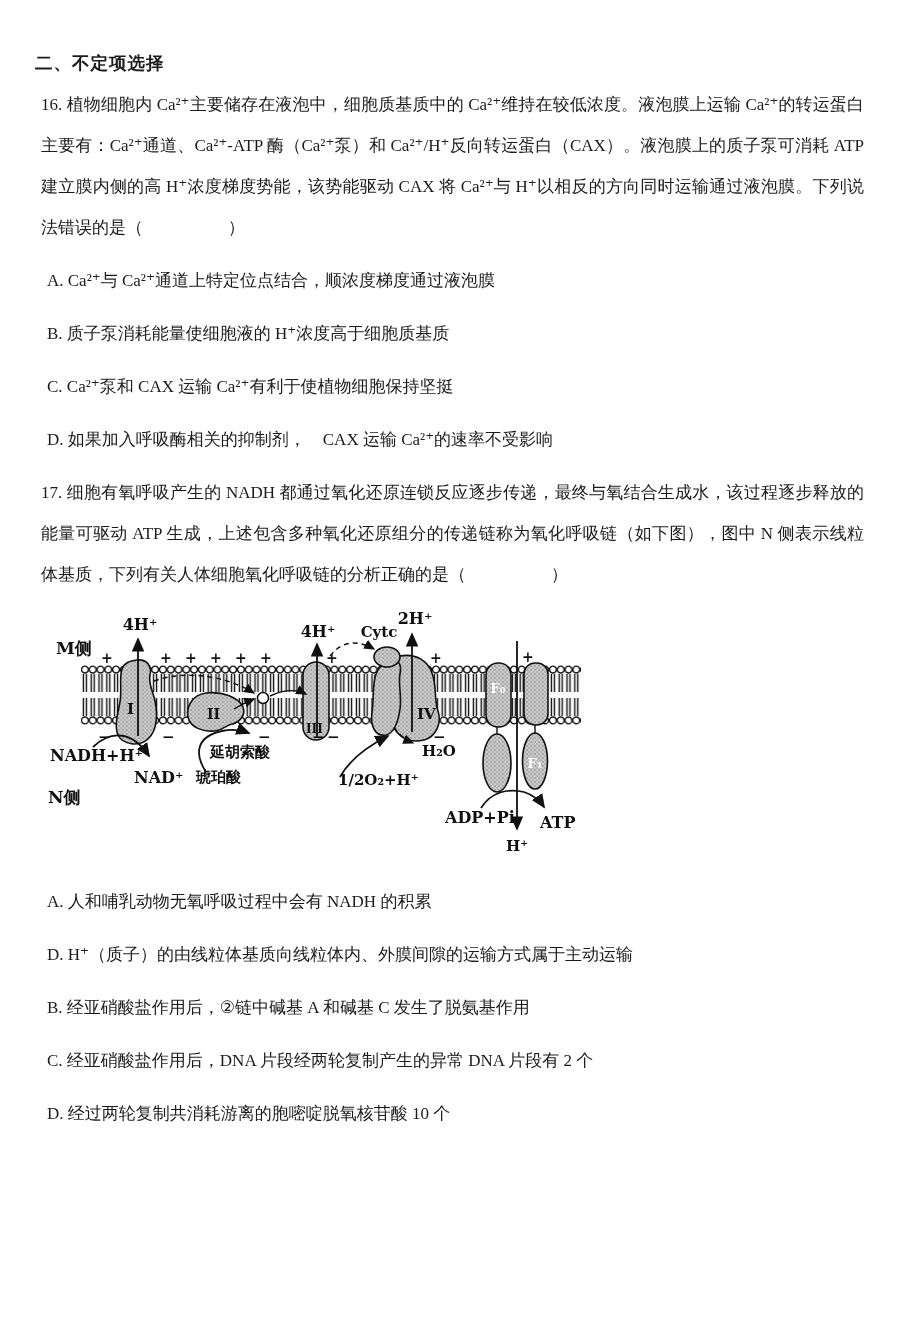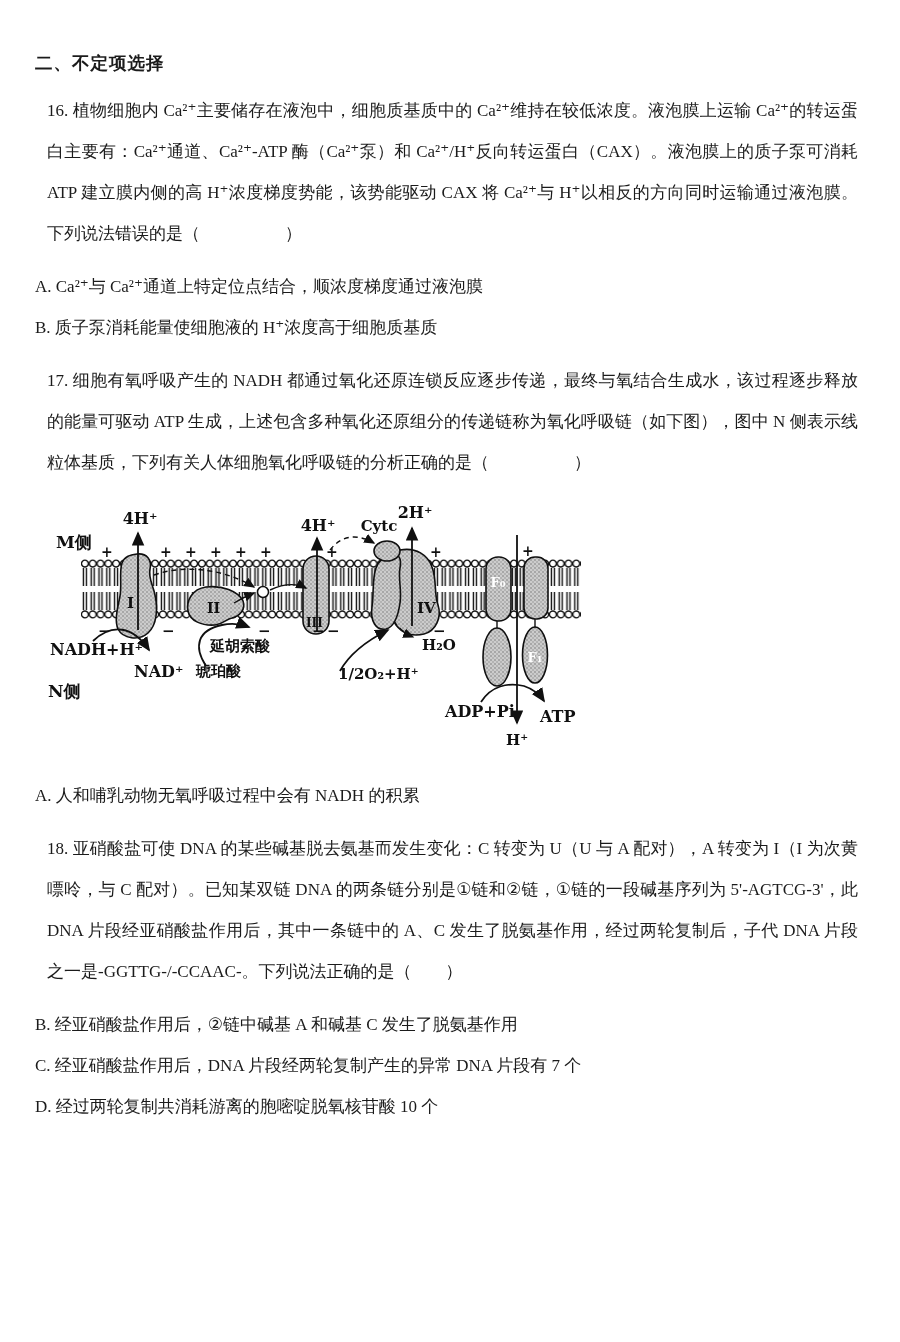--- a/index.html
+++ b/index.html
@@ -14,26 +14,26 @@
   }
   .sec-title{
     margin:0;
     font-family:"Liberation Sans","DejaVu Sans",sans-serif;
     font-weight:700;
     font-size:17.5px;
     line-height:30px;
     letter-spacing:1px;
   }
   .stem{
-    margin:12px;
+    margin:6px;
     line-height:41px;
     text-align:justify;
   }
   .opt{
-    margin:0;
+    margin:12px;
     line-height:41px;
     white-space:nowrap;
   }
   .fig{
     margin:0 0 12px 3px;
     height:268px;
   }
   .figsvg text{
     font-family:"DejaVu Serif","Liberation Serif",serif;
     font-weight:bold;
@@ -55,20 +55,22 @@
 </head>
 <body>
 
 <div class="doc">
 
   <p class="sec-title">二、不定项选择</p>
 
   <p class="stem">16. 植物细胞内 Ca²⁺主要储存在液泡中，细胞质基质中的 Ca²⁺维持在较低浓度。液泡膜上运输 Ca²⁺的转运蛋白主要有：Ca²⁺通道、Ca²⁺-ATP 酶（Ca²⁺泵）和 Ca²⁺/H⁺反向转运蛋白（CAX）。液泡膜上的质子泵可消耗 ATP 建立膜内侧的高 H⁺浓度梯度势能，该势能驱动 CAX 将 Ca²⁺与 H⁺以相反的方向同时运输通过液泡膜。下列说法错误的是（　　　　　）</p>
   <p class="opt">A. Ca²⁺与 Ca²⁺通道上特定位点结合，顺浓度梯度通过液泡膜</p>
   <p class="opt">B. 质子泵消耗能量使细胞液的 H⁺浓度高于细胞质基质</p>
+  <p class="opt">C. Ca²⁺泵和 CAX 运输 Ca²⁺有利于使植物细胞保持坚挺</p>
+  <p class="opt">D. 如果加入呼吸酶相关的抑制剂，　CAX 运输 Ca²⁺的速率不受影响</p>
 
   <p class="stem">17. 细胞有氧呼吸产生的 NADH 都通过氧化还原连锁反应逐步传递，最终与氧结合生成水，该过程逐步释放的能量可驱动 ATP 生成，上述包含多种氧化还原组分的传递链称为氧化呼吸链（如下图），图中 N 侧表示线粒体基质，下列有关人体细胞氧化呼吸链的分析正确的是（　　　　　）</p>
 
   <div class="fig">
     <svg class="figsvg" width="560" height="268" viewBox="0 0 560 268">
       <defs>
         <pattern id="stip" width="4" height="4" patternUnits="userSpaceOnUse">
           <rect width="4" height="4" fill="#cccccc"></rect>
           <circle cx="1" cy="1" r="0.8" fill="#787878"></circle>
           <circle cx="3" cy="3" r="0.8" fill="#949494"></circle>
@@ -187,19 +189,19 @@
       <text class="t15" x="158" y="181">琥珀酸</text>
       <text class="t15" x="300" y="184">1/2O₂+H⁺</text>
       <text class="t15" x="384" y="155">H₂O</text>
       <text class="t16" x="407" y="222">ADP+Pi</text>
       <text class="t16" x="502" y="227">ATP</text>
       <text class="t15 mid" x="479" y="250">H⁺</text>
     </svg>
   </div>
 
   <p class="opt">A. 人和哺乳动物无氧呼吸过程中会有 NADH 的积累</p>
-
-  <p class="stem">18. 亚硝酸盐可使 DNA 的某些碱基脱去氨基而发生变化：C 转变为 U（U 与 A 配对），A 转变为 I（I 为次黄嘌呤，与 C 配对）。已知某双链 DNA 的两条链分别是①链和②链，①链的一段碱基序列为 5'-AGTCG-3'，此 DNA 片段经亚硝酸盐作用后，其中一条链中的 A、C 发生了脱氨基作用，经过两轮复制后，子代 DNA 片段之一是-GGTTG-/-CCAAC-。下列说法正确的是（　　）</p>
+  <p class="opt">D. H⁺（质子）的由线粒体基质向线粒体内、外膜间隙的运输方式属于主动运输</p>
+
   <p class="opt">B. 经亚硝酸盐作用后，②链中碱基 A 和碱基 C 发生了脱氨基作用</p>
-  <p class="opt">C. 经亚硝酸盐作用后，DNA 片段经两轮复制产生的异常 DNA 片段有 7 个</p>
+  <p class="opt">C. 经亚硝酸盐作用后，DNA 片段经两轮复制产生的异常 DNA 片段有 2 个</p>
   <p class="opt">D. 经过两轮复制共消耗游离的胞嘧啶脱氧核苷酸 10 个</p>
 
 </div>
 
 </body></html>

